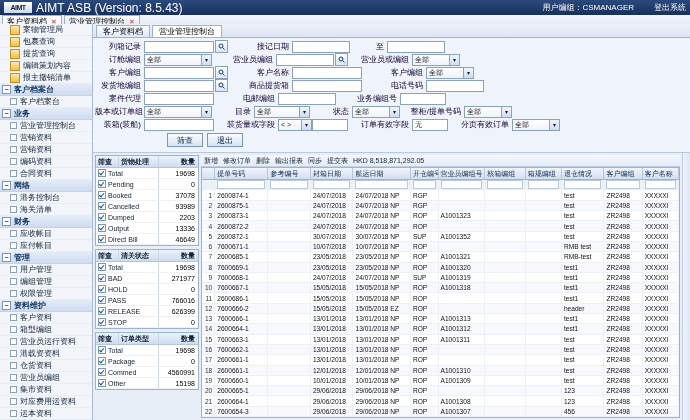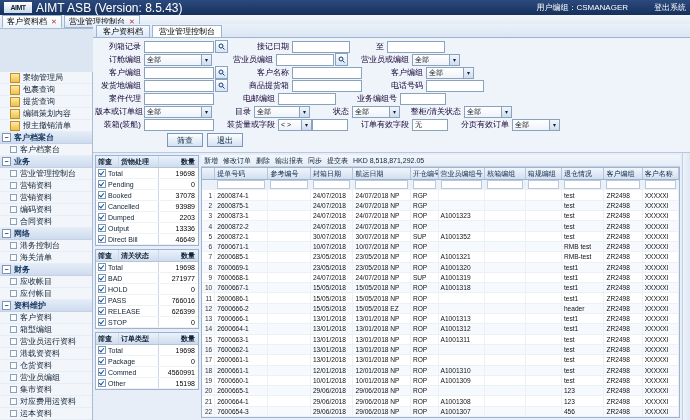--- a/index.html
+++ b/index.html
@@ -7,21 +7,21 @@
     width:690px;height:420px;overflow:hidden;
     font-family:"Liberation Sans","DejaVu Sans",sans-serif;
     font-size:8px;color:#000;background:#e9eef6;
   }
   .app{width:690px;height:420px;display:flex;flex-direction:column;background:#dce6f2;}
 
   
   .titlebar{height:15px;background:linear-gradient(#2b4a7d,#17305c);display:flex;align-items:center;color:#fff;padding:0 4px;font-size:8px;}
   .logo{width:28px;height:11px;background:linear-gradient(#fff,#c9d8ee);color:#123;font-weight:bold;font-size:7px;display:flex;align-items:center;justify-content:center;margin-right:4px;letter-spacing:-.5px;}
   .title-text{flex:1;font-size:12px;}
-  .title-right{display:flex;gap:26px;font-size:8px;}
+  .title-right{display:flex;gap:20px;font-size:8px;}
   .title-right span{white-space:nowrap;}
 
   
   .menubar{height:13px;background:linear-gradient(#f4f7fb,#dde6f2);border-bottom:1px solid #a9bcd4;display:flex;align-items:center;padding-left:2px;}
   .tabchip{display:flex;align-items:center;height:11px;padding:0 4px;margin-right:2px;border:1px solid #9db4d0;background:linear-gradient(#fdfefe,#dbe6f4);font-size:8px;}
   .tabchip.active{background:linear-gradient(#ffffff,#eef4fc);border-bottom-color:#eef4fc;}
   .chipclose{margin-left:4px;color:#b33;font-size:7px;}
 
   
   .body{flex:1;display:flex;min-height:0;align-items:flex-end;}
@@ -200,20 +200,38 @@
         <div class="side-item">
             <span class="dot"></span>
             <span>应收帐目</span>
           </div>
         <div class="side-item">
             <span class="dot"></span>
             <span>应付帐目</span>
           </div>
       </div>
 
+      <div>
+        <div class="side-head">
+            <span class="sq">−</span>
+            <span>管理</span>
+          </div>
+        <div class="side-item">
+            <span class="dot"></span>
+            <span>用户管理</span>
+          </div>
+        <div class="side-item">
+            <span class="dot"></span>
+            <span>编组管理</span>
+          </div>
+        <div class="side-item">
+            <span class="dot"></span>
+            <span>权限管理</span>
+          </div>
+      </div>
 
       <div>
         <div class="side-head">
             <span class="sq">−</span>
             <span>资料维护</span>
           </div>
         <div class="side-item">
             <span class="dot"></span>
             <span>客户资料</span>
           </div>
@@ -384,21 +402,21 @@
               </div>
             </div>
           <div class="fld">
               <div class="flabel w34">状态</div>
               <div class="sel w44">
                 <span>全部</span>
                 <span class="arw">▾</span>
               </div>
             </div>
           <div class="fld">
-              <div class="flabel w56">整柜/清关状态</div>
+              <div class="flabel w56">整柜/提单号码</div>
               <div class="sel w44">
                 <span>全部</span>
                 <span class="arw">▾</span>
               </div>
             </div>
         </div>
 
         <div class="frow">
           <div class="fld">
               <div class="flabel">装箱(装船)</div>

